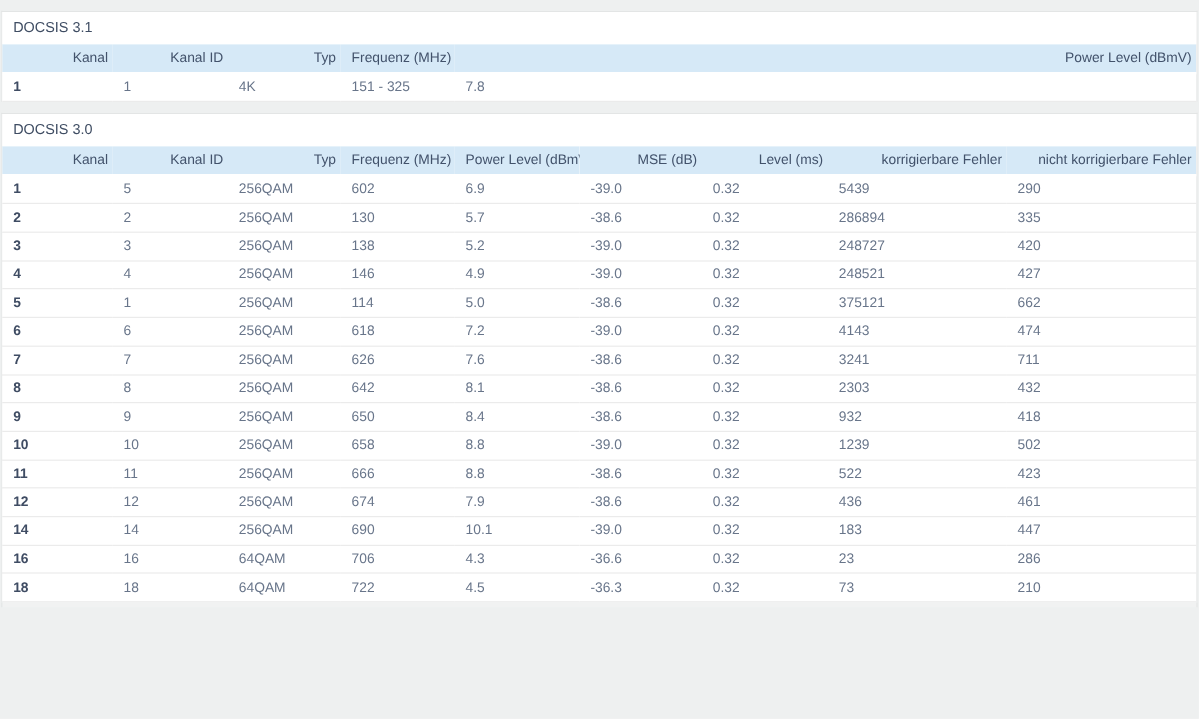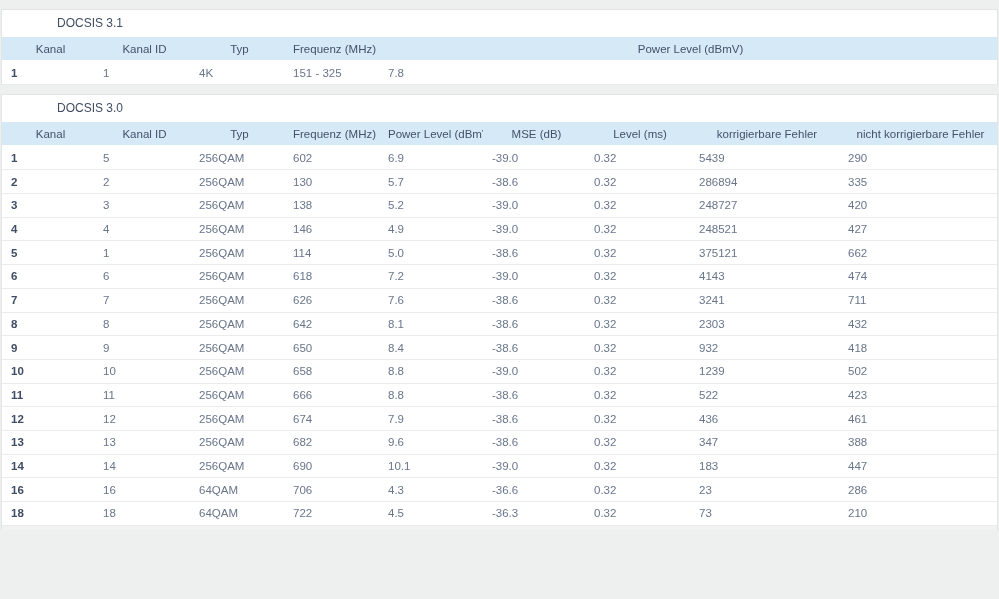--- a/index.html
+++ b/index.html
@@ -18,27 +18,26 @@
     border-top: 1px solid #e3e5e5;
     margin: 0 1px;
   }
   .panel-title {
     height: 25px;
     display: flex; align-items: center;
     padding-left: 9px;
     font-size: 12px;
     color: #3f4d63;
     background: #ffffff;
-    margin-left: 46px;
   }
   table { width: 100%; border-collapse: collapse; table-layout: fixed; }
   thead th {
     background: #d6e9f7;
     height: 25px;
-    text-align: center;
+    text-align: right;
     font-weight: 400;
     font-size: 11.5px;
     color: #42526b;
     padding: 0 4px 0 9px;
     border-top: 2px solid #ffffff;
     border-bottom: 2px solid #ffffff;
     white-space: nowrap;
     overflow: hidden;
   }
   tbody td {
@@ -270,31 +269,20 @@
             <td>12</td>
             <td>256QAM</td>
             <td>674</td>
             <td>7.9</td>
             <td>-38.6</td>
             <td>0.32</td>
             <td>436</td>
             <td>461</td>
           </tr>
           <tr>
-            <td>13</td>
-            <td>13</td>
-            <td>256QAM</td>
-            <td>682</td>
-            <td>9.6</td>
-            <td>-38.6</td>
-            <td>0.32</td>
-            <td>347</td>
-            <td>388</td>
-          </tr>
-          <tr>
             <td>14</td>
             <td>14</td>
             <td>256QAM</td>
             <td>690</td>
             <td>10.1</td>
             <td>-39.0</td>
             <td>0.32</td>
             <td>183</td>
             <td>447</td>
           </tr>

